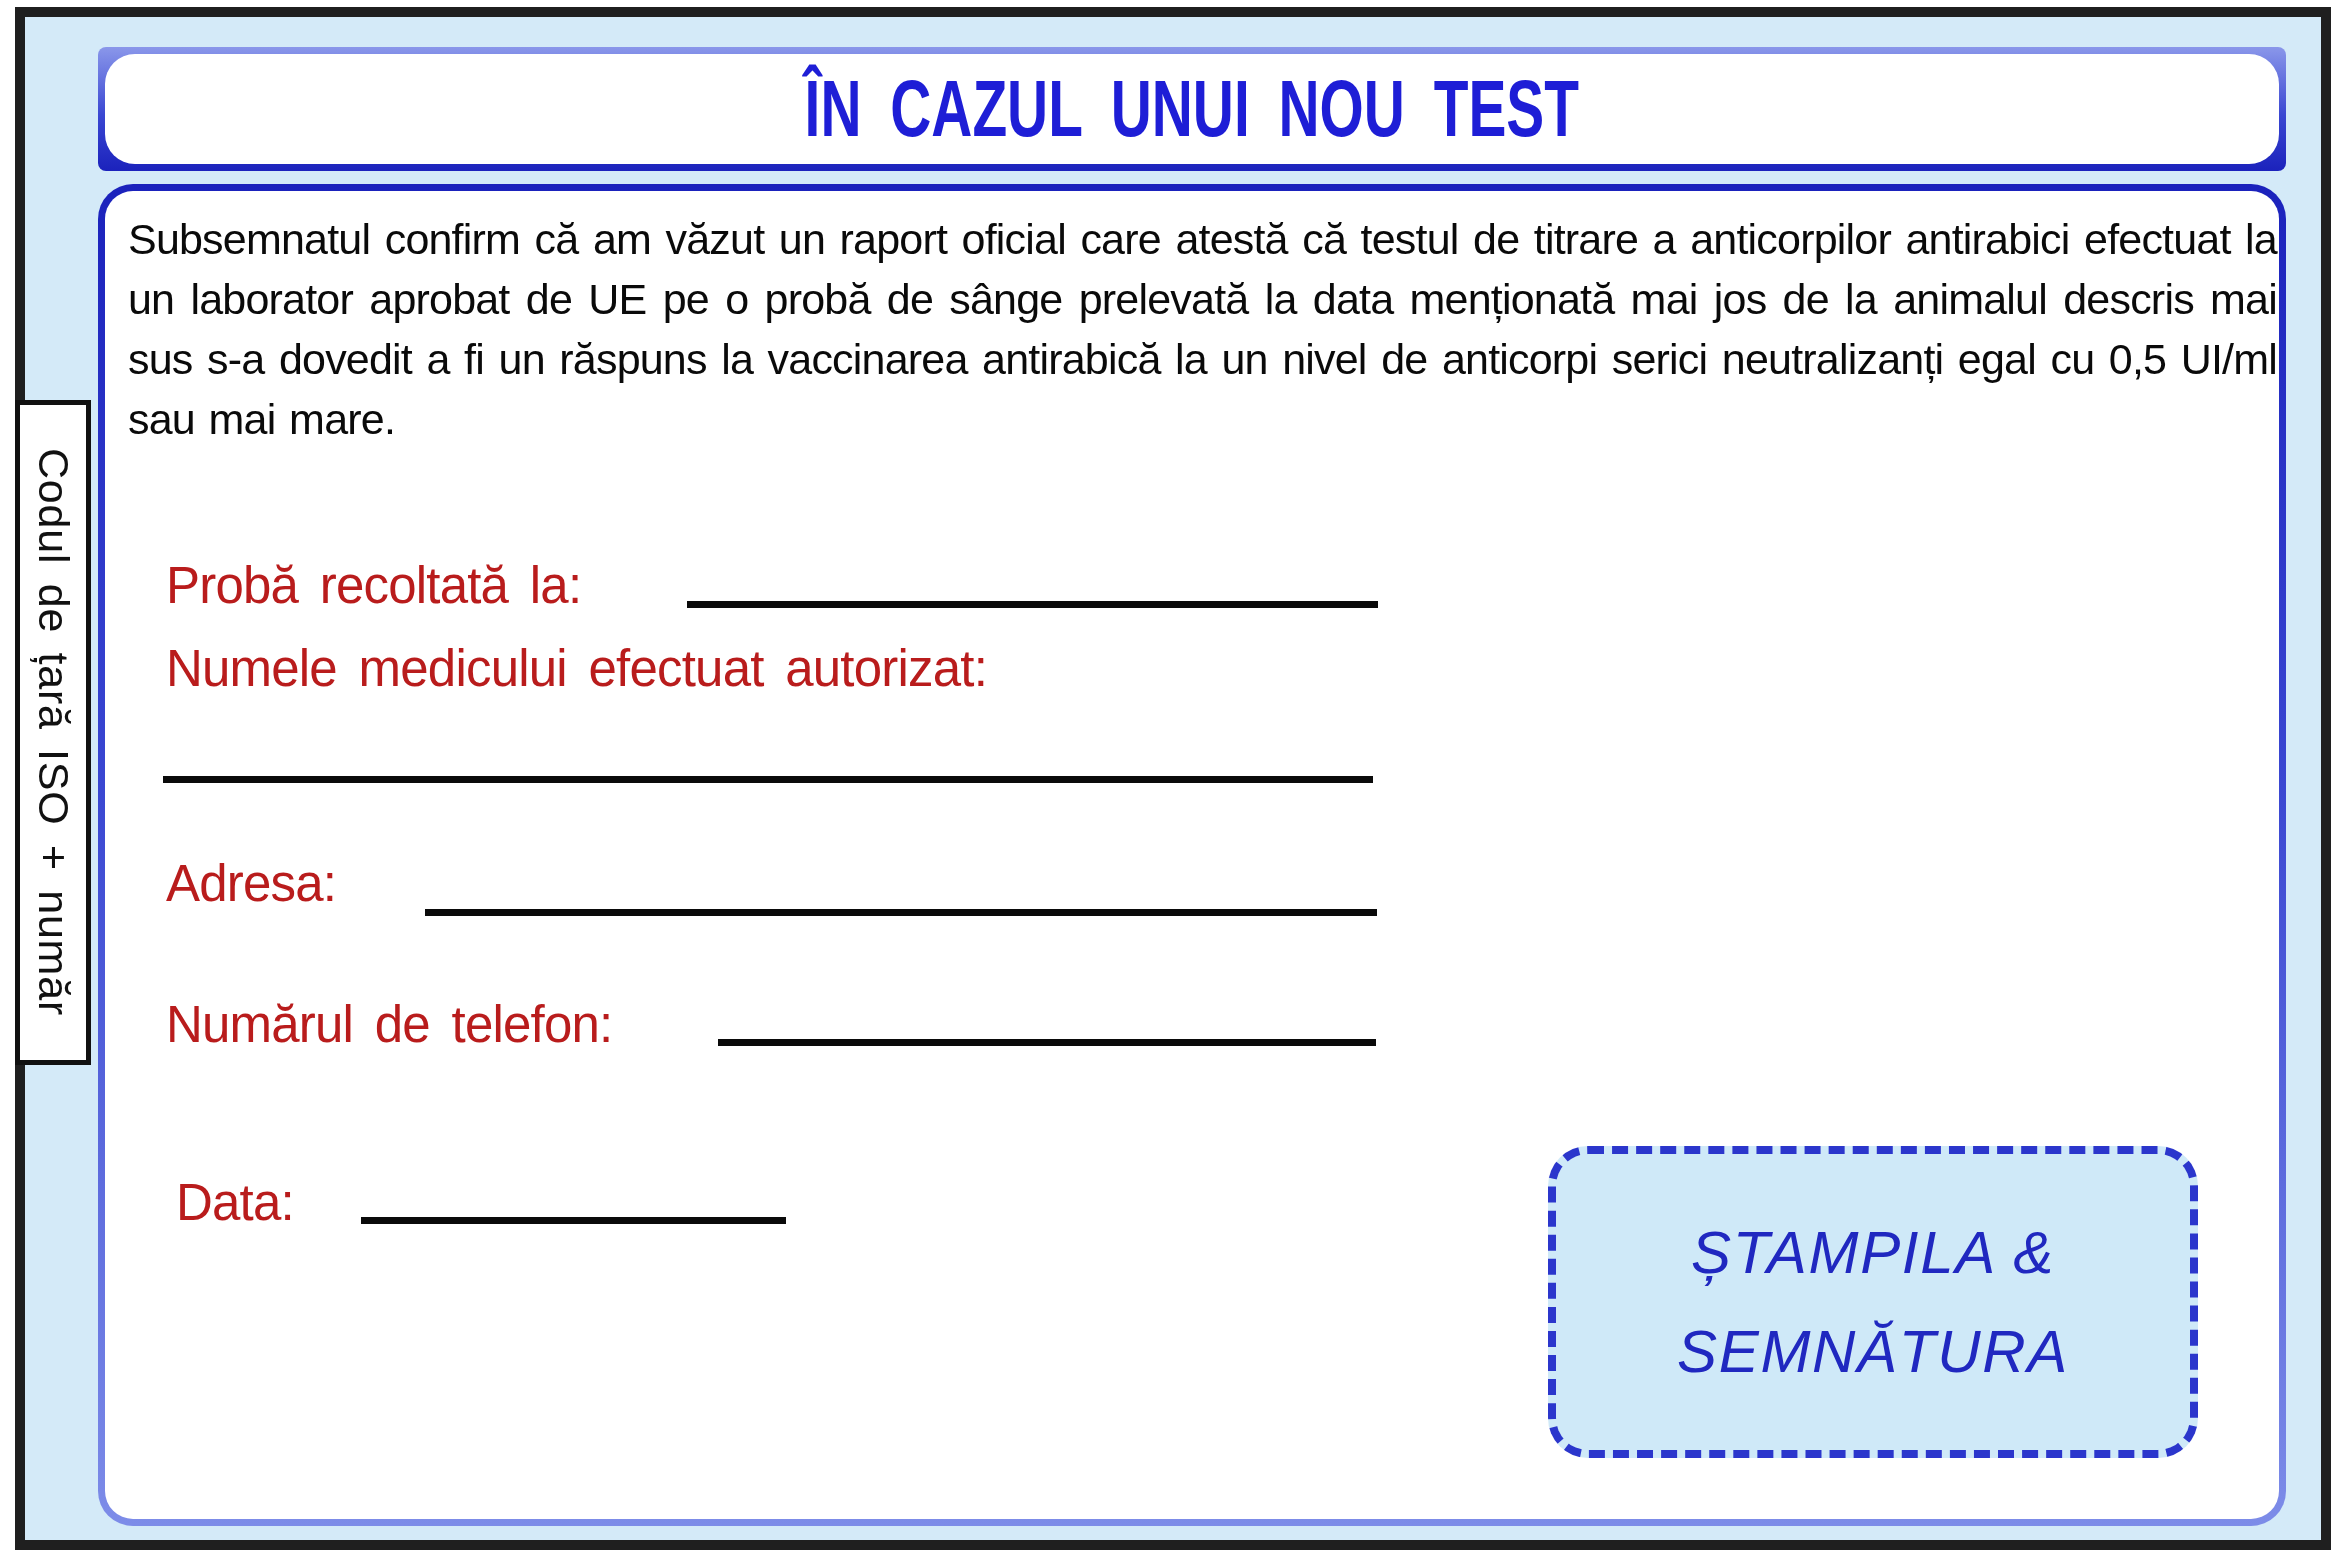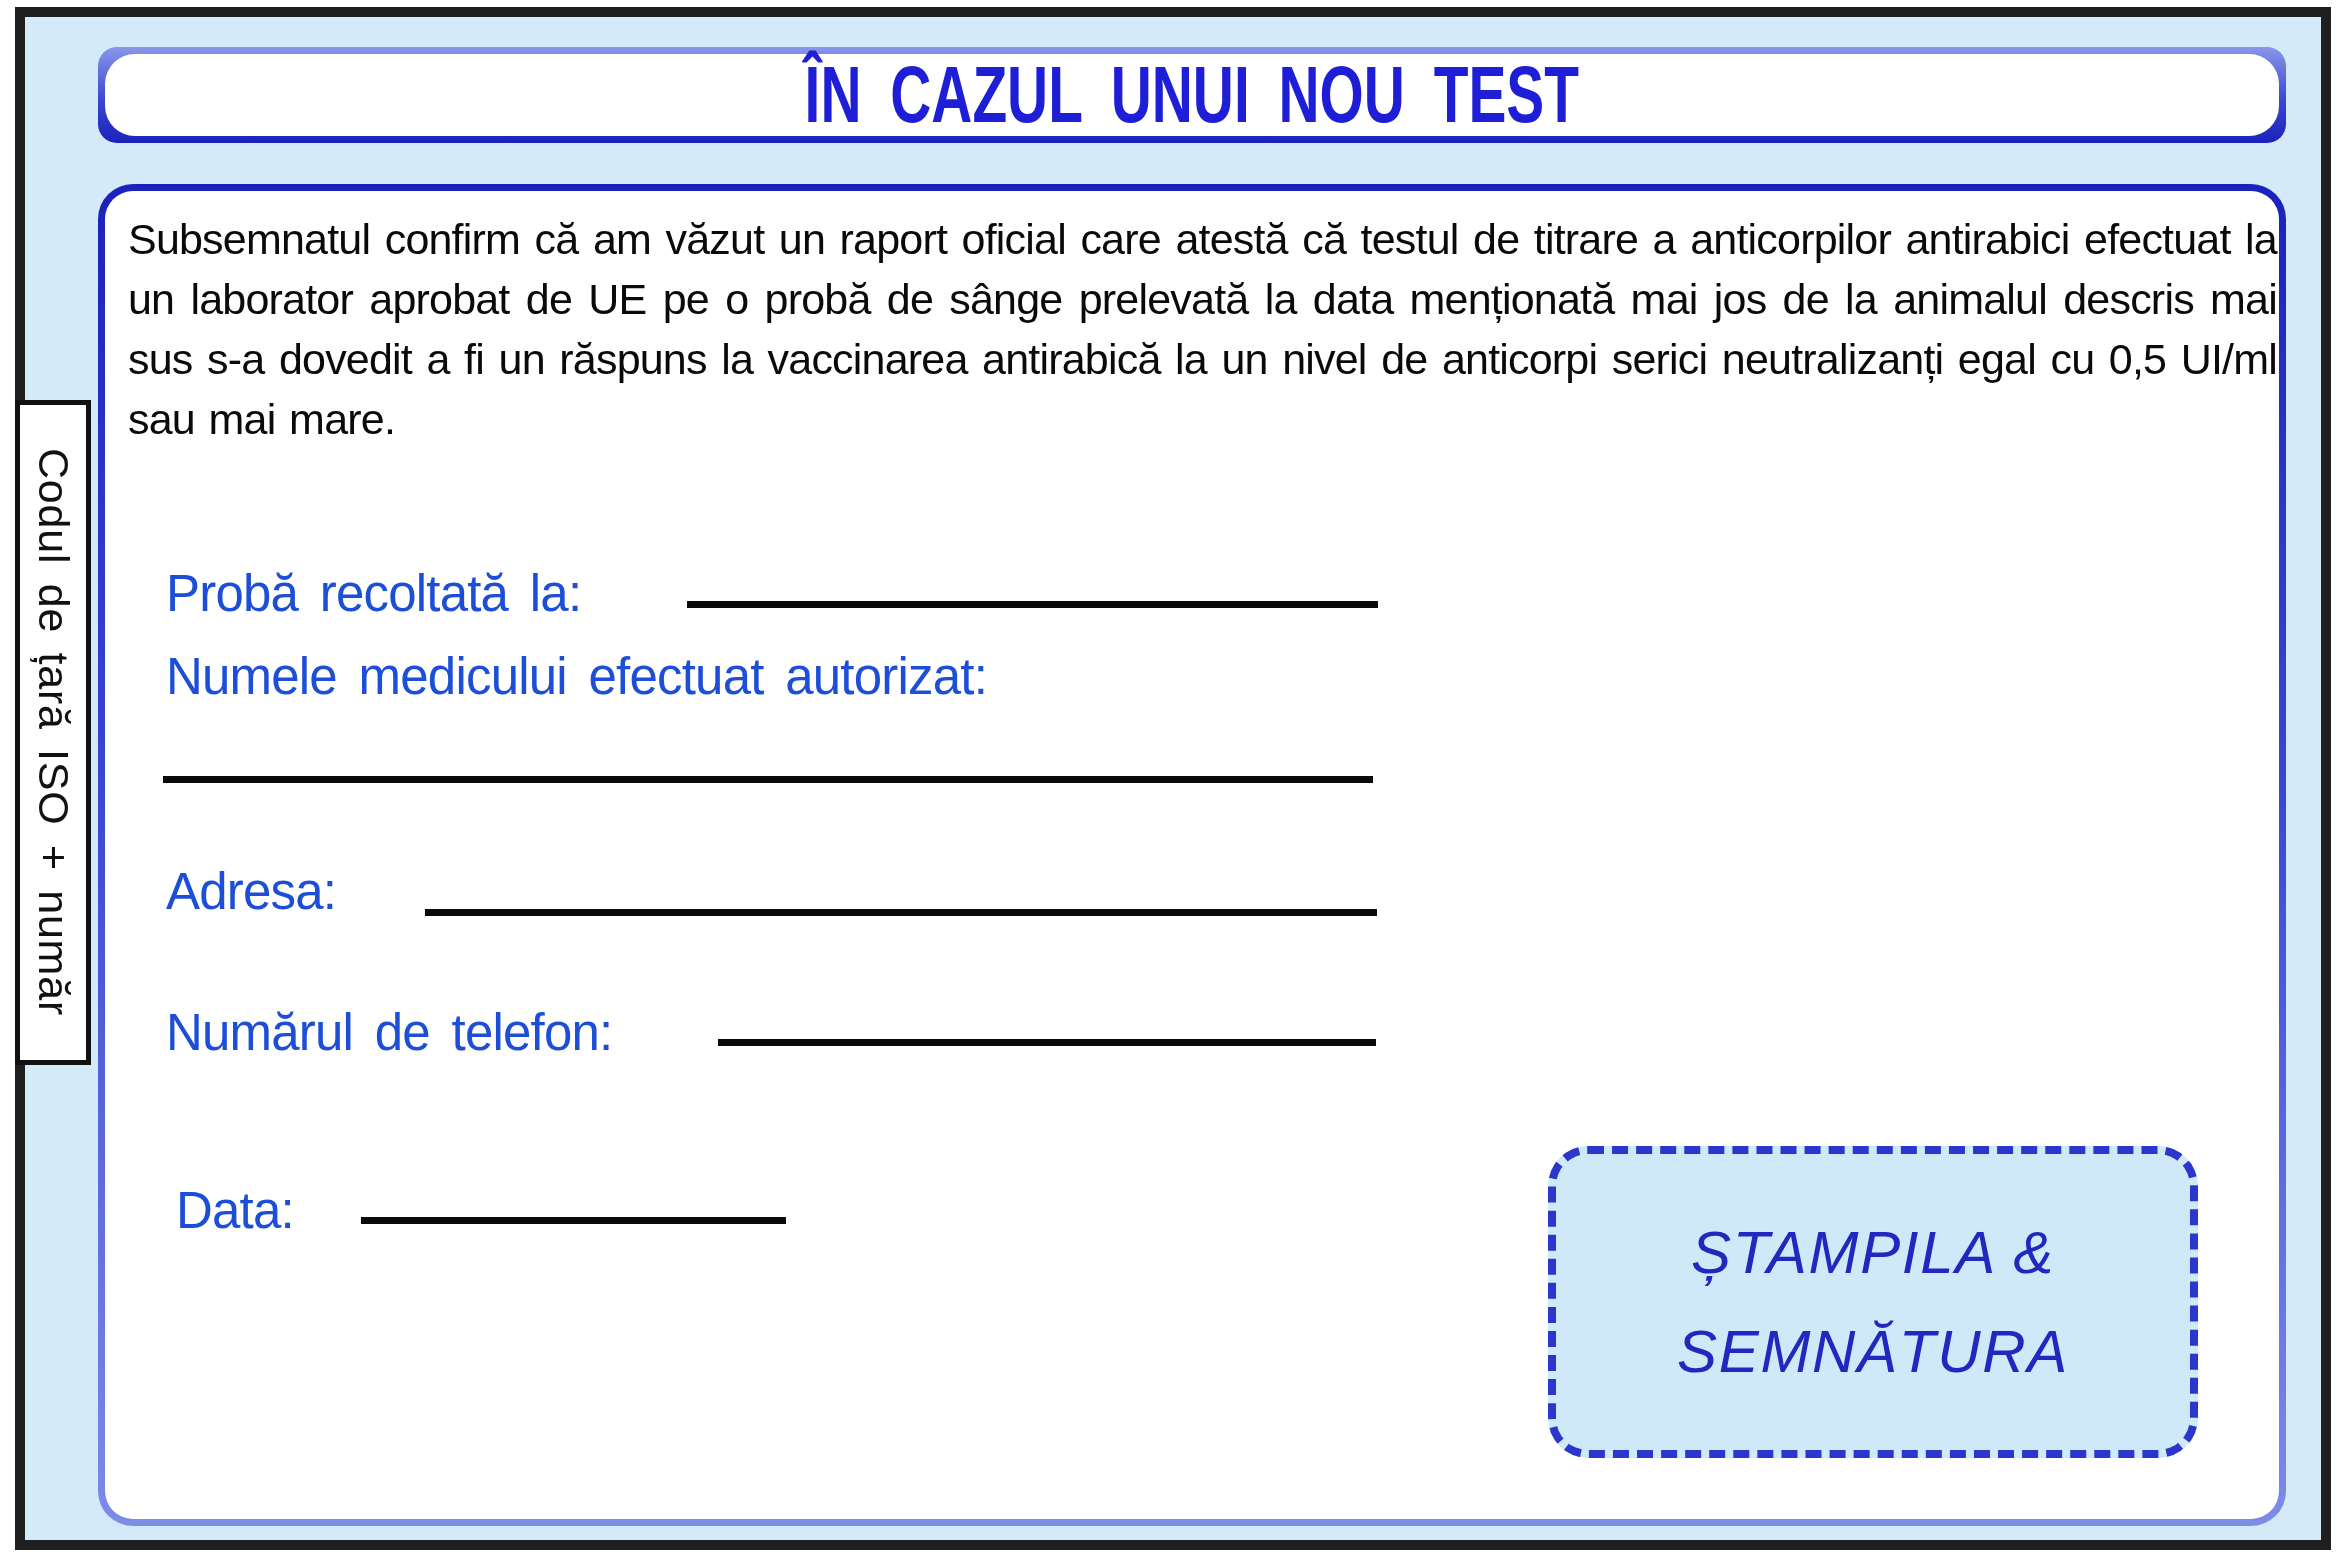--- a/index.html
+++ b/index.html
@@ -25,24 +25,24 @@
     box-sizing: border-box;
     border: 10.8px solid #1f1f1f;
     background: #d4eaf8;
   }
   
   .title-box {
     position: absolute;
     left: 98px;
     top: 47px;
     width: 2188px;
-    height: 96px;
+    height: 124px;
     box-sizing: border-box;
     padding: 7.4px;
-    border-radius: 19px;
+    border-radius: 8px;
     background: linear-gradient(180deg, #8a97ea 0%, #3a47d2 55%, #1b22bc 100%);
   }
   .title-box-inner {
     width: 100%;
     height: 100%;
     background: #ffffff;
     border-radius: 30px;
     display: flex;
     align-items: center;
     justify-content: center;
@@ -84,25 +84,24 @@
     line-height: 60px;
     letter-spacing: -0.8px;
     word-spacing: 2.5px;
     color: #0a0a0a;
     text-align: justify;
   }
   
   .field-label {
     position: absolute;
     font-size: 51px;
-    color: #1d4ed8;
+    color: #b91c1c;
     letter-spacing: -0.8px;
     word-spacing: 8.3px;
     white-space: nowrap;
-    margin-top: 8px;
   }
   .blank-line {
     position: absolute;
     height: 6.6px;
     background: #0a0a0a;
   }
   
   .stamp-box {
     position: absolute;
     left: 1548px;

